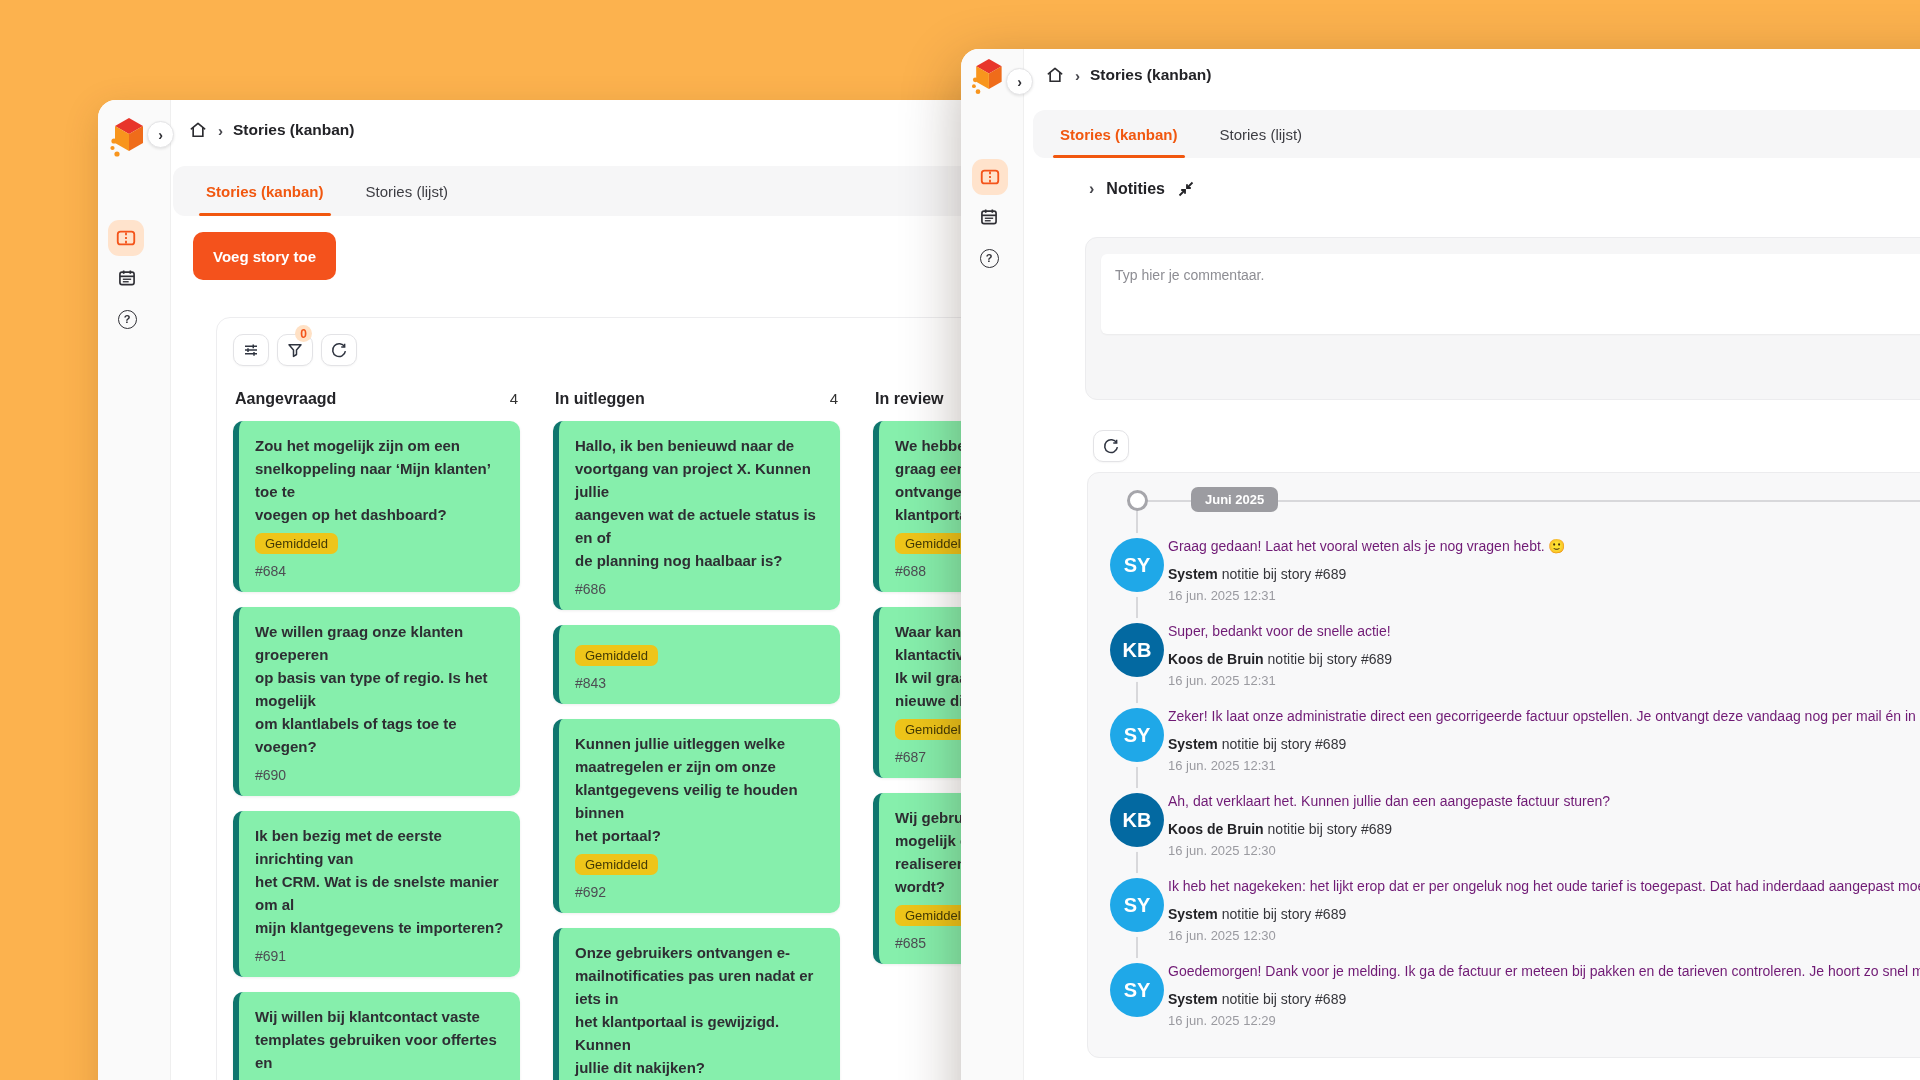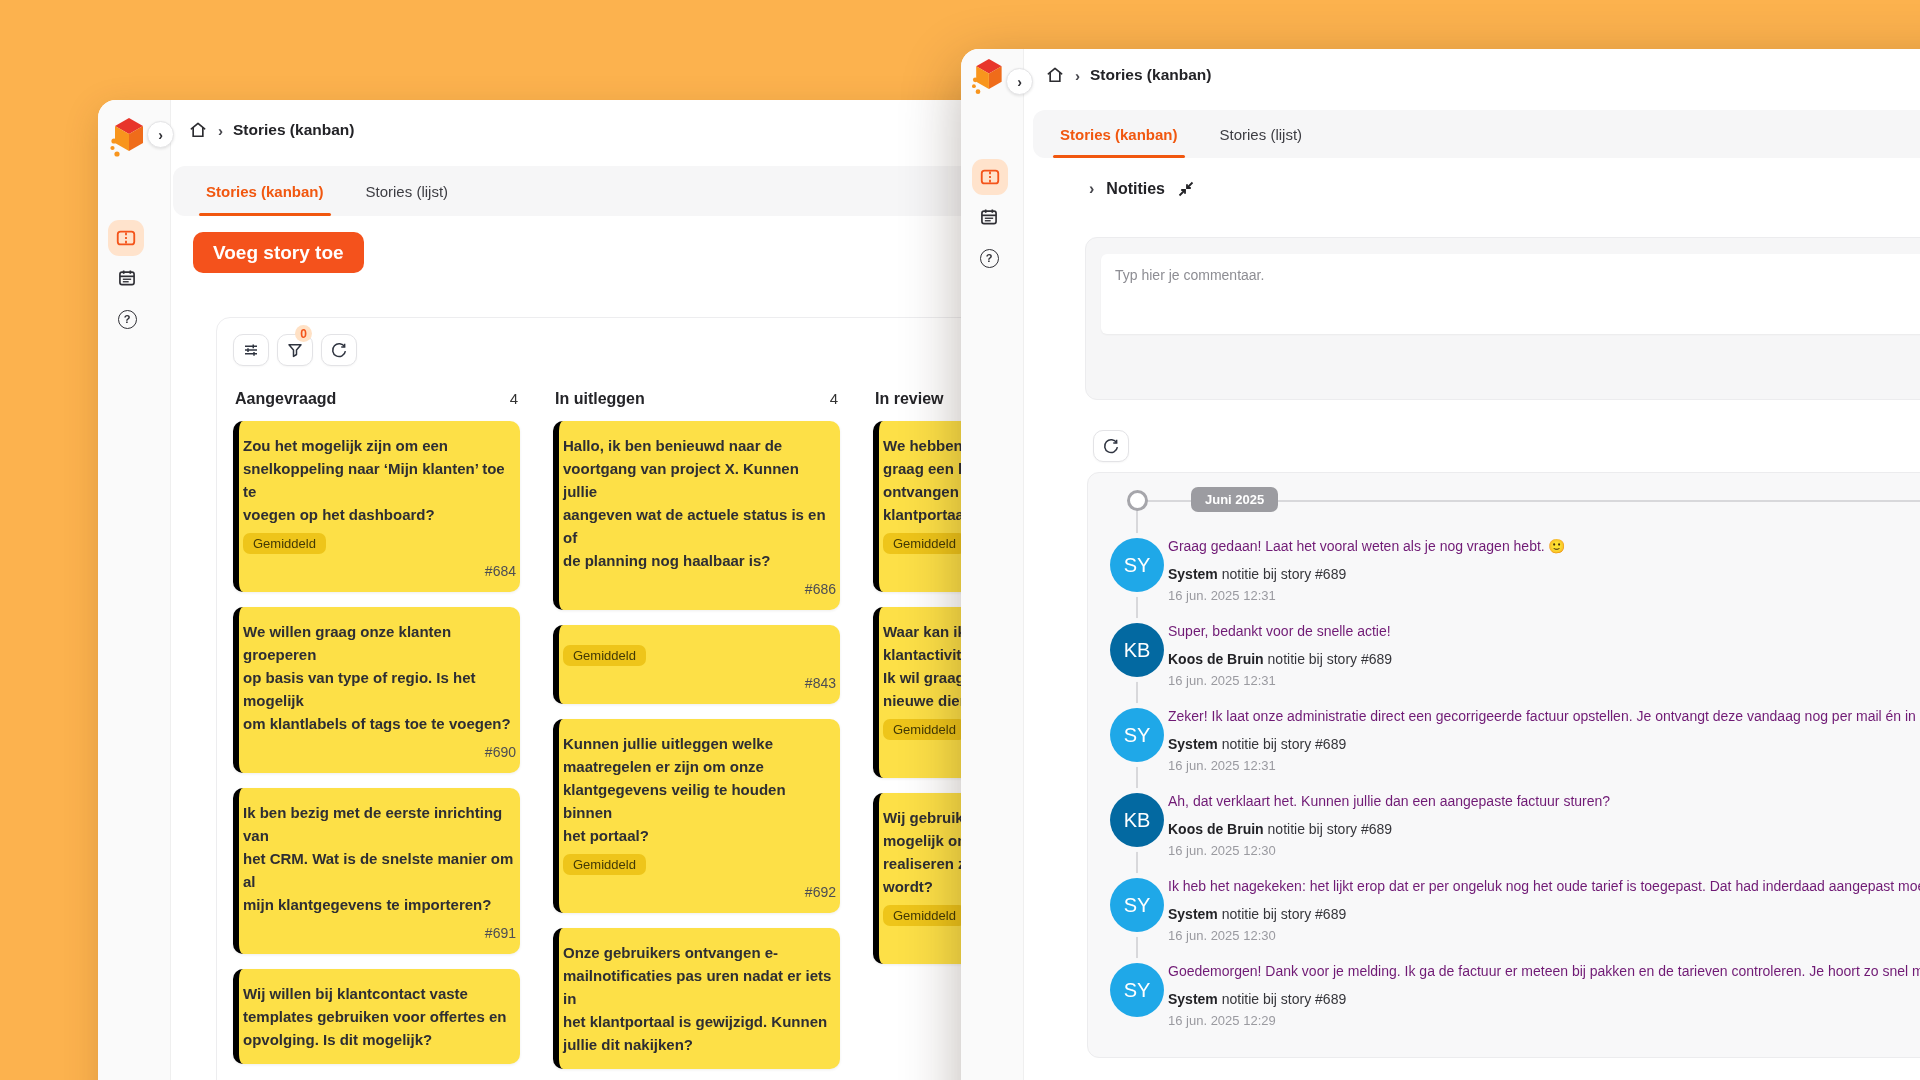--- a/index.html
+++ b/index.html
@@ -23,51 +23,51 @@
   .breadcrumb{position:absolute;display:flex;align-items:center;gap:10px;}
   .bc-sep{font-size:15px;color:#45454b;font-weight:bold;}
   .bc-title{font-size:15.5px;font-weight:bold;color:#232327;}
 
   .tabstrip{position:absolute;height:50px;background:#f6f6f7;border-radius:12px;display:flex;align-items:stretch;}
   .tab{position:relative;display:flex;align-items:center;padding:0 21px;font-size:15px;color:#3d3d43;cursor:pointer;}
   .tab.active{color:#f1570f;font-weight:bold;}
   .tab.active::after{content:"";position:absolute;left:14px;right:14px;bottom:0;height:3px;background:#f1570f;border-radius:2px;}
 
   
-  .add-btn{position:absolute;left:95px;top:132px;height:41px;padding:0 20px;background:#f4521c;color:#fff;font-size:19px;font-weight:bold;border:none;border-radius:10px;display:flex;align-items:center;cursor:pointer;}
+  .add-btn{position:absolute;left:95px;top:132px;height:48px;padding:0 20px;background:#f4521c;color:#fff;font-size:15px;font-weight:bold;border:none;border-radius:10px;display:flex;align-items:center;cursor:pointer;}
   .board{position:absolute;left:118px;top:217px;width:1560px;height:780px;background:#fff;border:1px solid #ededef;border-radius:14px;padding:16px;box-sizing:border-box;}
   .toolrow{display:flex;gap:8px;}
   .toolbtn{position:relative;width:34px;height:30px;background:#fff;border:1px solid #e3e3e6;border-radius:10px;display:flex;align-items:center;justify-content:center;box-shadow:0 1px 2px rgba(0,0,0,.04);cursor:pointer;}
   .toolbadge{position:absolute;top:-10px;right:0px;min-width:17px;height:17px;border-radius:50%;background:#ffe1c5;color:#f4541a;font-size:12px;font-weight:bold;display:flex;align-items:center;justify-content:center;}
   .columns{display:flex;gap:33px;margin-top:24px;}
   .col{width:287px;flex:0 0 287px;}
   .col-head{display:flex;justify-content:space-between;align-items:baseline;padding:0 2px;}
   .col-title{font-size:16px;font-weight:bold;color:#242428;}
   .col-count{font-size:15px;color:#333;}
   .cards{display:flex;flex-direction:column;gap:15px;margin-top:13px;}
-  .card{background:#fde047;border-radius:10px;border-left:6px solid #000000;padding:13px 4px;box-shadow:0 1px 3px rgba(0,0,0,.07);cursor:pointer;}
+  .card{background:#86efac;border-radius:10px;border-left:6px solid #0f766e;padding:13px 16px;box-shadow:0 1px 3px rgba(0,0,0,.07);cursor:pointer;}
   .card-text{font-size:15px;font-weight:bold;color:#2e2e33;line-height:23px;white-space:pre-line;}
   .badge{display:inline-block;margin-top:7px;background:#eec51a;color:#443a05;font-size:13px;padding:3px 10px;border-radius:7px;}
-  .card-id{margin-top:9px;font-size:14px;color:#4d4d53;text-align:right;}
+  .card-id{margin-top:9px;font-size:14px;color:#4d4d53;}
 
   
   .sect-head{position:absolute;display:flex;align-items:center;gap:12px;}
   .sect-title{font-size:16px;font-weight:bold;color:#232327;}
   .comment-panel{position:absolute;left:124px;top:188px;width:1080px;height:163px;background:#f6f6f7;border:1px solid #ececee;border-radius:12px;box-sizing:border-box;}
   .comment-input{position:absolute;left:15px;top:16px;width:calc(100% - 30px);height:80px;box-sizing:border-box;background:#fff;border:none;border-radius:6px;box-shadow:0 1px 2px rgba(0,0,0,.05);padding:13px 14px;font-family:"Liberation Sans",sans-serif;font-size:14px;color:#333;resize:none;}
   .comment-input::placeholder{color:#8d8d93;}
   .refresh-solo{position:absolute;left:132px;top:381px;}
 
   .timeline{position:absolute;left:126px;top:423px;width:1080px;height:584px;background:#f8f8f9;border:1px solid #ececee;border-radius:12px;}
   .tl-hline{position:absolute;left:50px;right:0;top:27px;height:2px;background:#d8d8db;}
   .tl-vline{position:absolute;left:48px;top:27px;width:2px;height:491px;background:#d8d8db;}
   .tl-node{position:absolute;left:39px;top:17px;width:15px;height:15px;background:#fff;border:3px solid #a6a6ab;border-radius:50%;}
   .tl-chip{position:absolute;left:103px;top:14px;background:#9c9ca1;color:#fff;font-size:13px;font-weight:bold;padding:5px 14px;border-radius:7px;}
   .entry{position:absolute;left:0;width:1400px;height:60px;}
-  .avatar{position:absolute;left:22px;top:0;width:54px;height:54px;border-radius:50%;color:#fff;font-size:20px;font-weight:normal;display:flex;align-items:center;justify-content:center;box-shadow:0 0 0 5px #f8f8f9;}
+  .avatar{position:absolute;left:22px;top:0;width:54px;height:54px;border-radius:50%;color:#fff;font-size:20px;font-weight:bold;display:flex;align-items:center;justify-content:center;box-shadow:0 0 0 5px #f8f8f9;}
   .avatar.sy{background:#1fa8e8;}
   .avatar.kb{background:#0369a1;}
   .entry-body{position:absolute;left:80px;top:0;}
   .msg{font-size:14px;color:#701a75;white-space:nowrap;}
   .meta{font-size:14px;color:#35353a;margin-top:12px;white-space:nowrap;}
   .meta .author{font-weight:bold;color:#232327;}
   .time{font-size:13px;color:#9a9aa0;margin-top:6px;white-space:nowrap;}
 
   svg{display:block;}
 </style>

